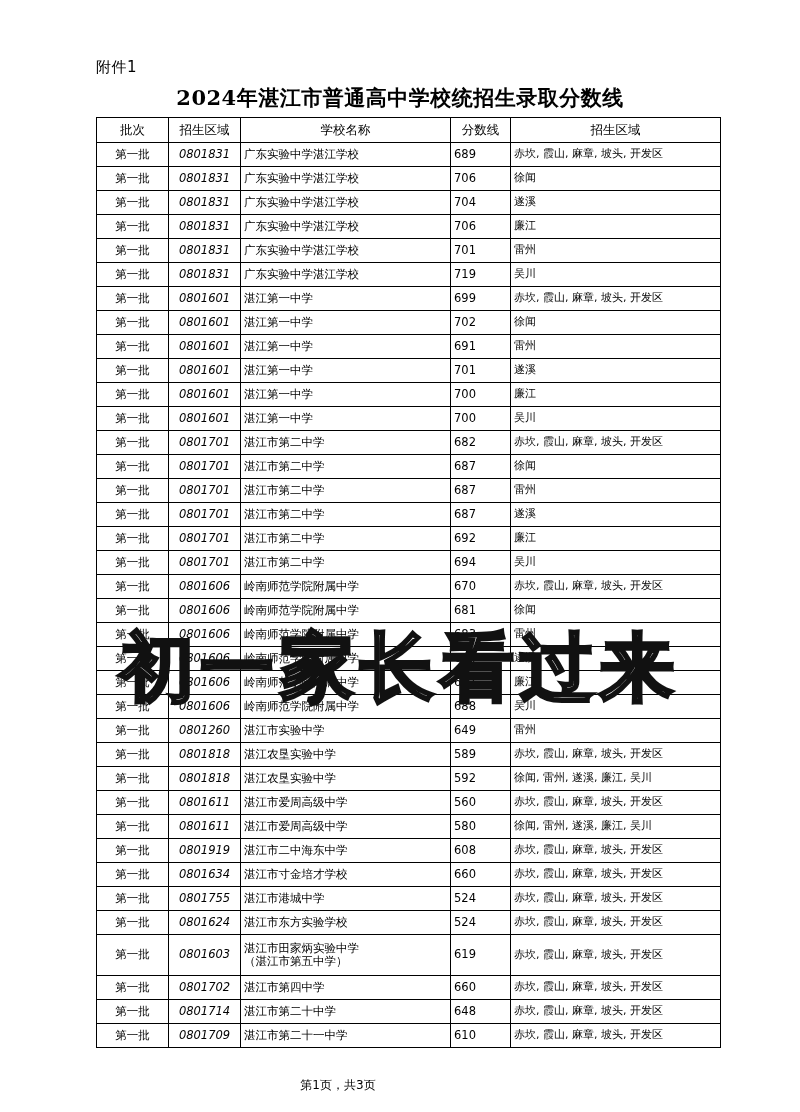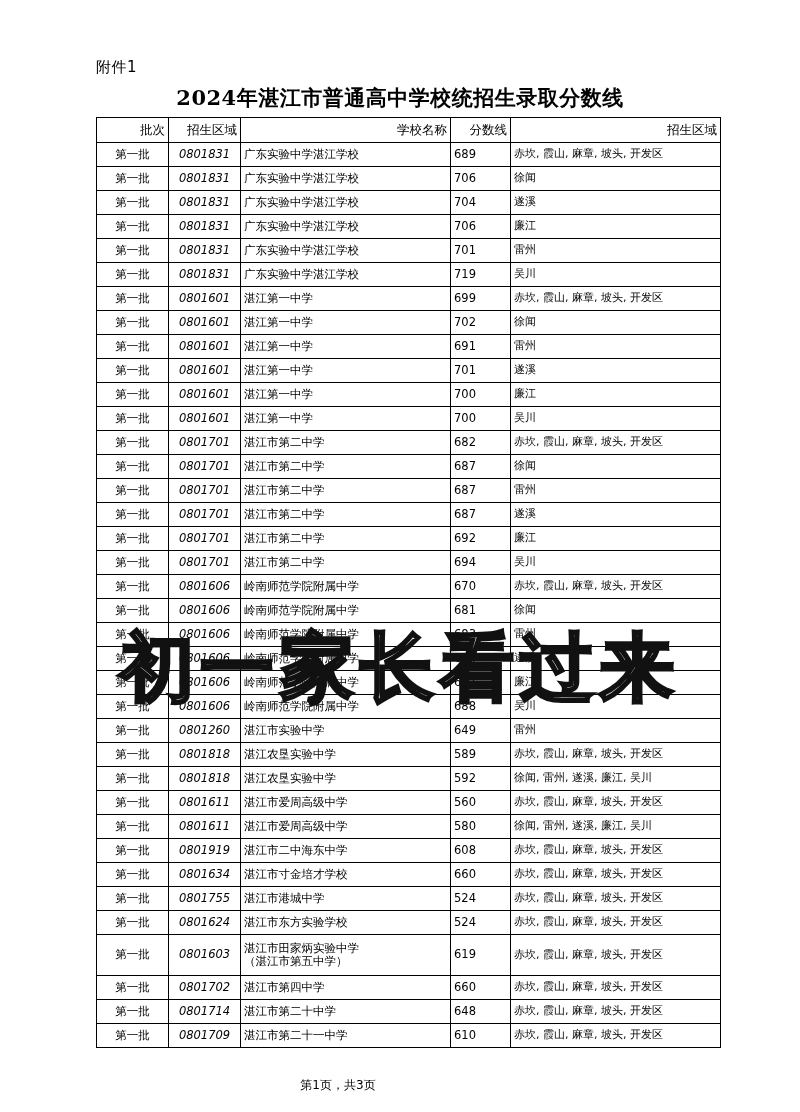--- a/index.html
+++ b/index.html
@@ -55,21 +55,21 @@
   table.score-table td {
     border: 1px solid #000000;
     padding: 0 3px;
     height: 23px;
     line-height: 1.15;
     vertical-align: middle;
     white-space: nowrap;
     overflow: hidden;
   }
   table.score-table thead th {
-    text-align: right;
+    text-align: center;
     font-weight: normal;
     height: 24px;
     font-size: 12.5px;
   }
   col.c-batch { width: 72px; }
   col.c-code  { width: 72px; }
   col.c-name  { width: 210px; }
   col.c-score { width: 60px; }
   col.c-area  { width: 210px; }
 

